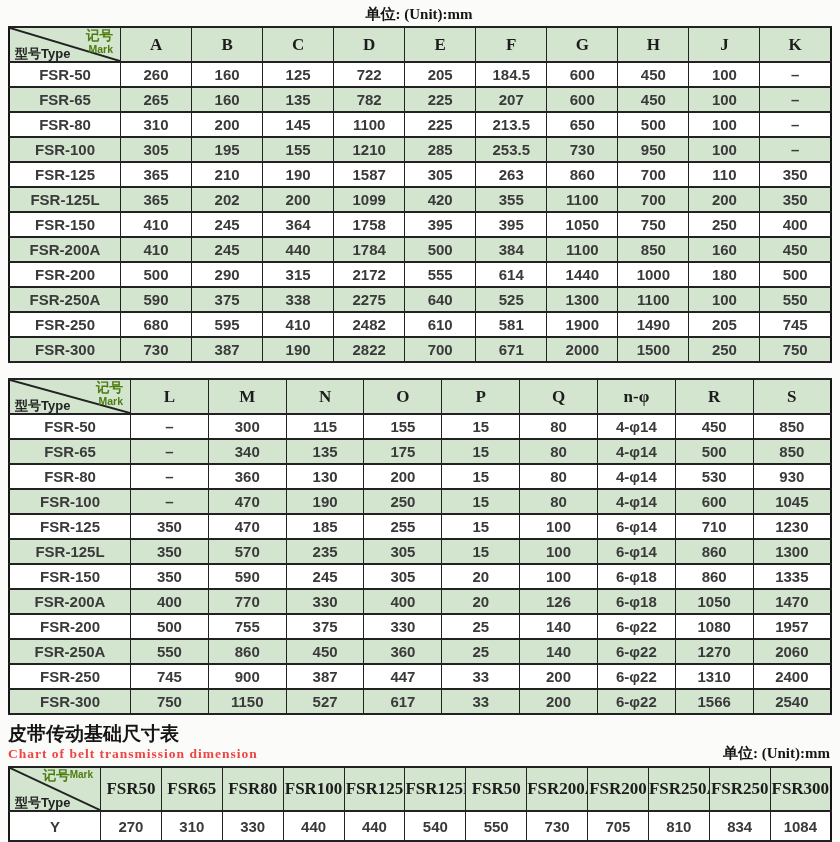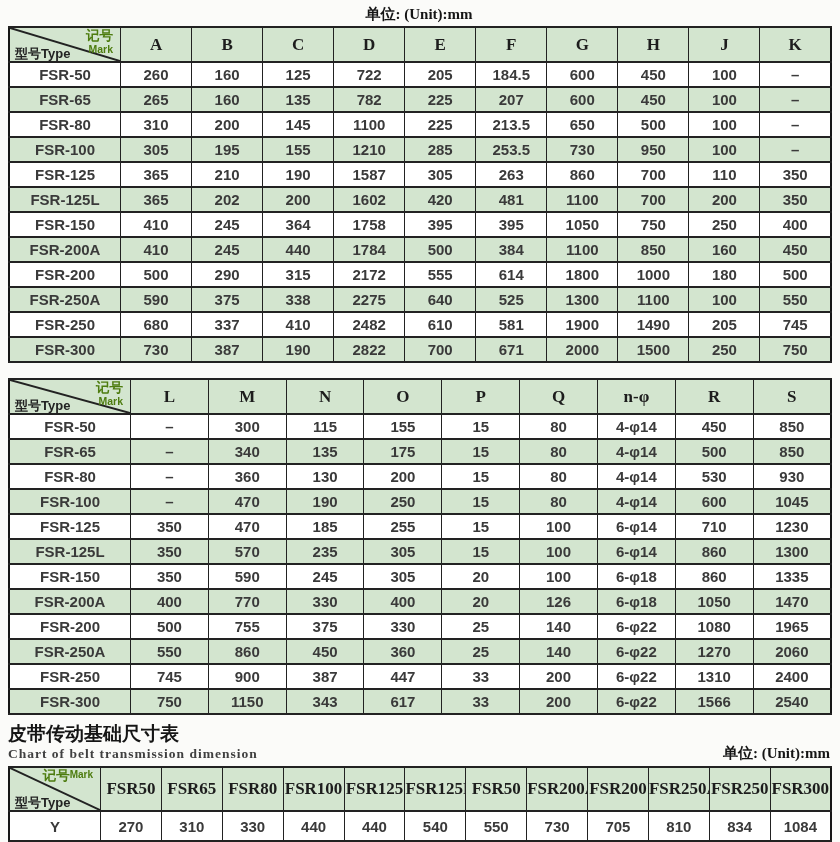--- a/index.html
+++ b/index.html
@@ -74,21 +74,21 @@
   .section-head{
     display:flex;justify-content:space-between;align-items:flex-end;
     margin:8px 0 4px 0;width:824px;
   }
   .section-title-cn{
     font-size:19px;font-weight:bold;color:#151515;line-height:1.15;
     font-family:"Liberation Sans",sans-serif;
   }
   .section-title-en{
     font-family:"Liberation Serif",serif;
-    font-weight:bold;font-size:13.5px;color:#404040;
+    font-weight:bold;font-size:13.5px;color:#ef4444;
     letter-spacing:1px;line-height:1.3;
   }
   .section-head .unit-label{margin:0 2px 0 0;}
 </style>
 </head>
 <body>
 
 <div class="unit-label">单位: (Unit):mm</div>
 
 <table id="t1">
@@ -177,23 +177,23 @@
         <td>860</td>
         <td>700</td>
         <td>110</td>
         <td>350</td>
       </tr>
       <tr class="green">
         <td>FSR-125L</td>
         <td>365</td>
         <td>202</td>
         <td>200</td>
-        <td>1602</td>
+        <td>1099</td>
         <td>420</td>
-        <td>481</td>
+        <td>355</td>
         <td>1100</td>
         <td>700</td>
         <td>200</td>
         <td>350</td>
       </tr>
       <tr class="white">
         <td>FSR-150</td>
         <td>410</td>
         <td>245</td>
         <td>364</td>
@@ -219,42 +219,42 @@
         <td>450</td>
       </tr>
       <tr class="white">
         <td>FSR-200</td>
         <td>500</td>
         <td>290</td>
         <td>315</td>
         <td>2172</td>
         <td>555</td>
         <td>614</td>
-        <td>1800</td>
+        <td>1440</td>
         <td>1000</td>
         <td>180</td>
         <td>500</td>
       </tr>
       <tr class="green">
         <td>FSR-250A</td>
         <td>590</td>
         <td>375</td>
         <td>338</td>
         <td>2275</td>
         <td>640</td>
         <td>525</td>
         <td>1300</td>
         <td>1100</td>
         <td>100</td>
         <td>550</td>
       </tr>
       <tr class="white">
         <td>FSR-250</td>
         <td>680</td>
-        <td>337</td>
+        <td>595</td>
         <td>410</td>
         <td>2482</td>
         <td>610</td>
         <td>581</td>
         <td>1900</td>
         <td>1490</td>
         <td>205</td>
         <td>745</td>
       </tr>
       <tr class="green">
@@ -396,21 +396,21 @@
       <tr class="white">
         <td>FSR-200</td>
         <td>500</td>
         <td>755</td>
         <td>375</td>
         <td>330</td>
         <td>25</td>
         <td>140</td>
         <td>6-φ22</td>
         <td>1080</td>
-        <td>1965</td>
+        <td>1957</td>
       </tr>
       <tr class="green">
         <td>FSR-250A</td>
         <td>550</td>
         <td>860</td>
         <td>450</td>
         <td>360</td>
         <td>25</td>
         <td>140</td>
         <td>6-φ22</td>
@@ -426,21 +426,21 @@
         <td>33</td>
         <td>200</td>
         <td>6-φ22</td>
         <td>1310</td>
         <td>2400</td>
       </tr>
       <tr class="green">
         <td>FSR-300</td>
         <td>750</td>
         <td>1150</td>
-        <td>343</td>
+        <td>527</td>
         <td>617</td>
         <td>33</td>
         <td>200</td>
         <td>6-φ22</td>
         <td>1566</td>
         <td>2540</td>
       </tr>
     </tbody>
 </table>
 

